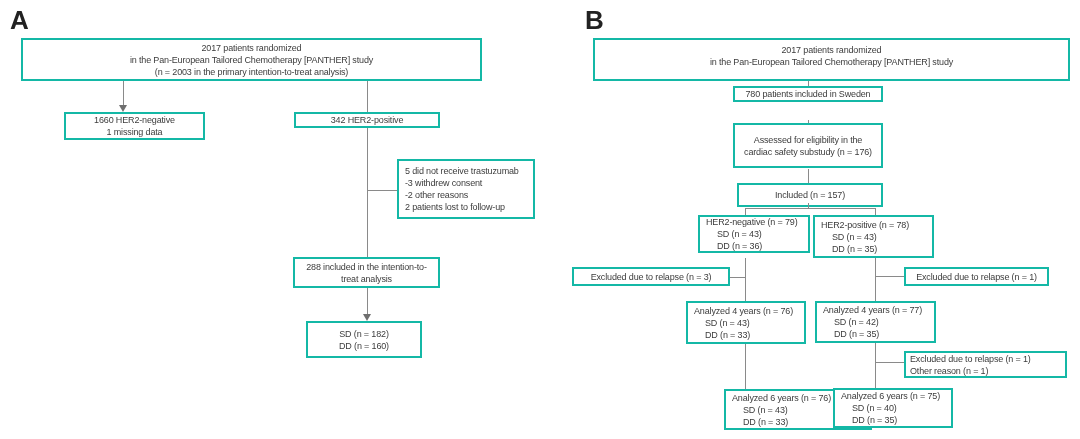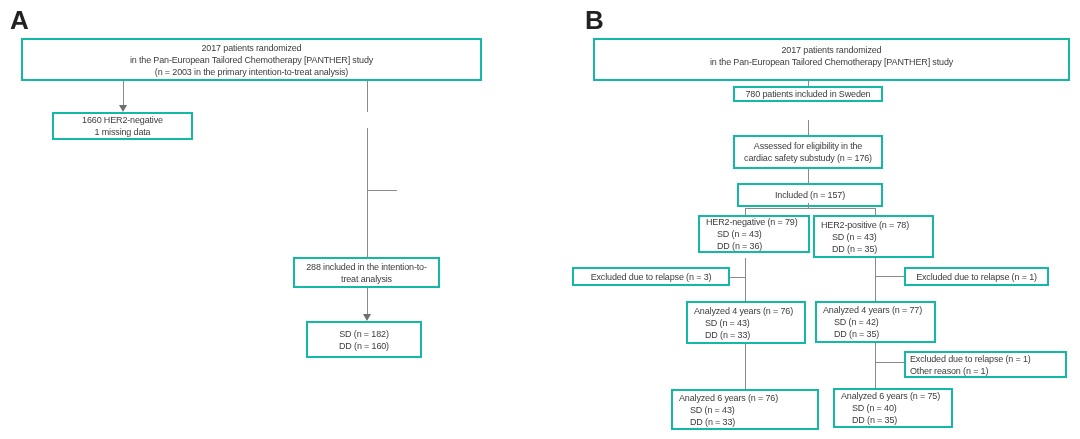--- a/index.html
+++ b/index.html
@@ -55,29 +55,38 @@
   <div class="box c" style="left:21px;top:38px;width:461px;height:43px">
     <div class="ln">2017 patients randomized</div>
     <div class="ln">in the Pan-European Tailored Chemotherapy [PANTHER] study</div>
     <div class="ln">(n = 2003 in the primary intention-to-treat analysis)</div>
   </div>
 
   <div class="vl" style="left:123px;top:81px;height:25px"></div>
   <div class="ar" style="left:119px;top:105px"></div>
   <div class="vl" style="left:367px;top:81px;height:31px"></div>
 
-  <div class="box c" style="left:52px;top:112px;width:141px;height:28px">
+  <div class="box c" style="left:64px;top:112px;width:141px;height:28px">
     <div class="ln">1660 HER2-negative</div>
     <div class="ln">1 missing data</div>
   </div>
 
+  <div class="box c" style="left:294px;top:112px;width:146px;height:16px">
+    <div class="ln">342 HER2-positive</div>
+  </div>
 
   <div class="vl" style="left:367px;top:128px;height:129px"></div>
   <div class="hl" style="left:367px;top:190px;width:30px"></div>
 
+  <div class="box l" style="left:397px;top:159px;width:138px;height:60px">
+    <div class="ln">5 did not receive trastuzumab</div>
+    <div class="ln">-3 withdrew consent</div>
+    <div class="ln">-2 other reasons</div>
+    <div class="ln">2 patients lost to follow-up</div>
+  </div>
 
   <div class="box c" style="left:293px;top:257px;width:147px;height:31px">
     <div class="ln">288 included in the intention-to-</div>
     <div class="ln">treat analysis</div>
   </div>
 
   <div class="vl" style="left:367px;top:288px;height:27px"></div>
   <div class="ar" style="left:363px;top:314px"></div>
 
   <div class="box c" style="left:306px;top:321px;width:116px;height:37px">
@@ -93,21 +102,21 @@
   </div>
 
   <div class="vl" style="left:808px;top:81px;height:17px"></div>
 
   <div class="box c" style="left:733px;top:86px;width:150px;height:16px">
     <div class="ln">780 patients included in Sweden</div>
   </div>
 
   <div class="vl" style="left:808px;top:120px;height:15px"></div>
 
-  <div class="box c" style="left:733px;top:135px;width:150px;height:34px">
+  <div class="box c" style="left:733px;top:123px;width:150px;height:45px">
     <div class="ln">Assessed for eligibility in the</div>
     <div class="ln">cardiac safety substudy (n = 176)</div>
   </div>
 
   <div class="vl" style="left:808px;top:169px;height:14px"></div>
 
   <div class="box c" style="left:737px;top:183px;width:146px;height:24px">
     <div class="ln">Included (n = 157)</div>
   </div>
 
@@ -155,21 +164,21 @@
 
   <div class="vl" style="left:745px;top:344px;height:45px"></div>
   <div class="vl" style="left:875px;top:343px;height:45px"></div>
 
   <div class="hl" style="left:876px;top:362px;width:28px"></div>
   <div class="box l" style="left:904px;top:351px;width:163px;height:27px;padding-left:4px">
     <div class="ln">Excluded due to relapse (n = 1)</div>
     <div class="ln">Other reason (n = 1)</div>
   </div>
 
-  <div class="box l" style="left:671px;top:389px;width:148px;height:41px">
+  <div class="box l" style="left:724px;top:389px;width:148px;height:41px">
     <div class="ln">Analyzed 6 years (n = 76)</div>
     <div class="ln ind">SD (n = 43)</div>
     <div class="ln ind">DD (n = 33)</div>
   </div>
 
   <div class="box l" style="left:833px;top:388px;width:120px;height:40px">
     <div class="ln">Analyzed 6 years (n = 75)</div>
     <div class="ln ind">SD (n = 40)</div>
     <div class="ln ind">DD (n = 35)</div>
   </div>

